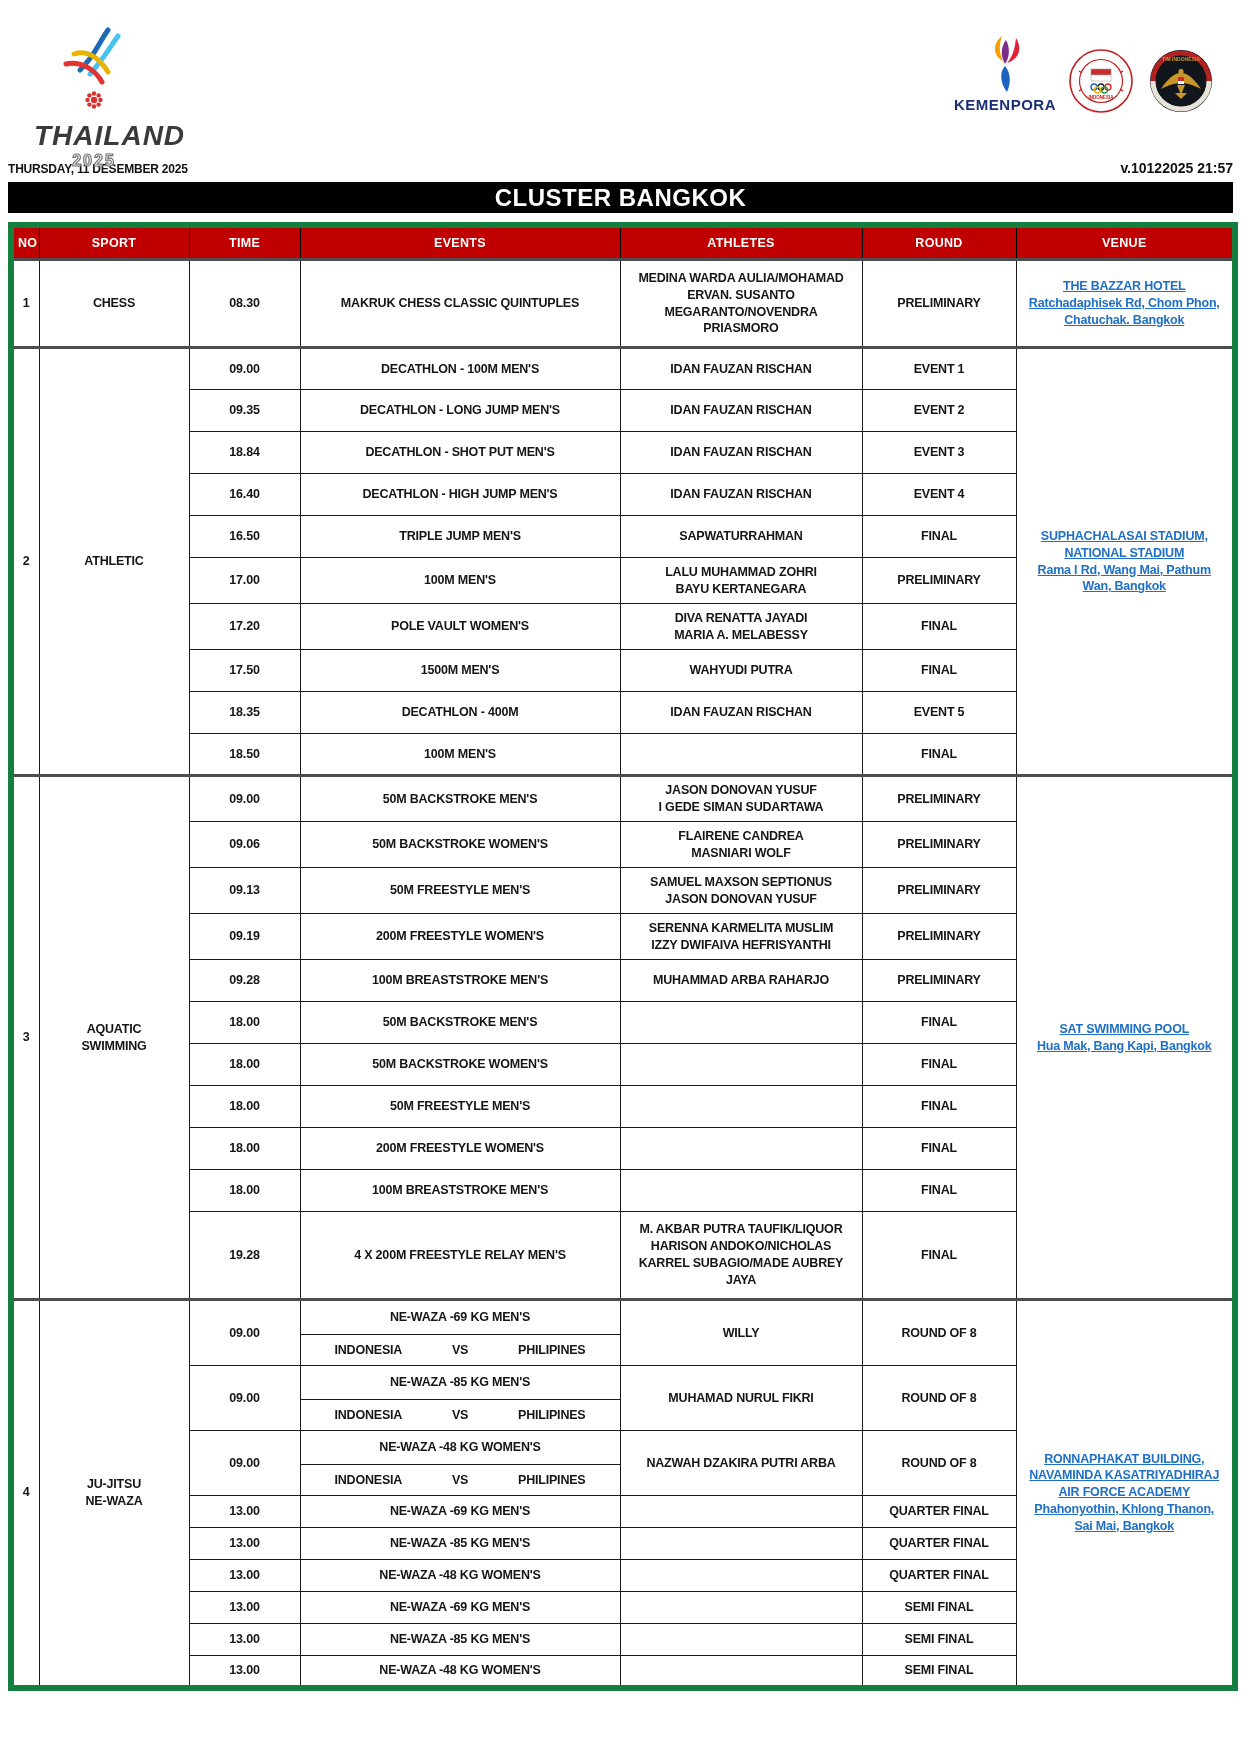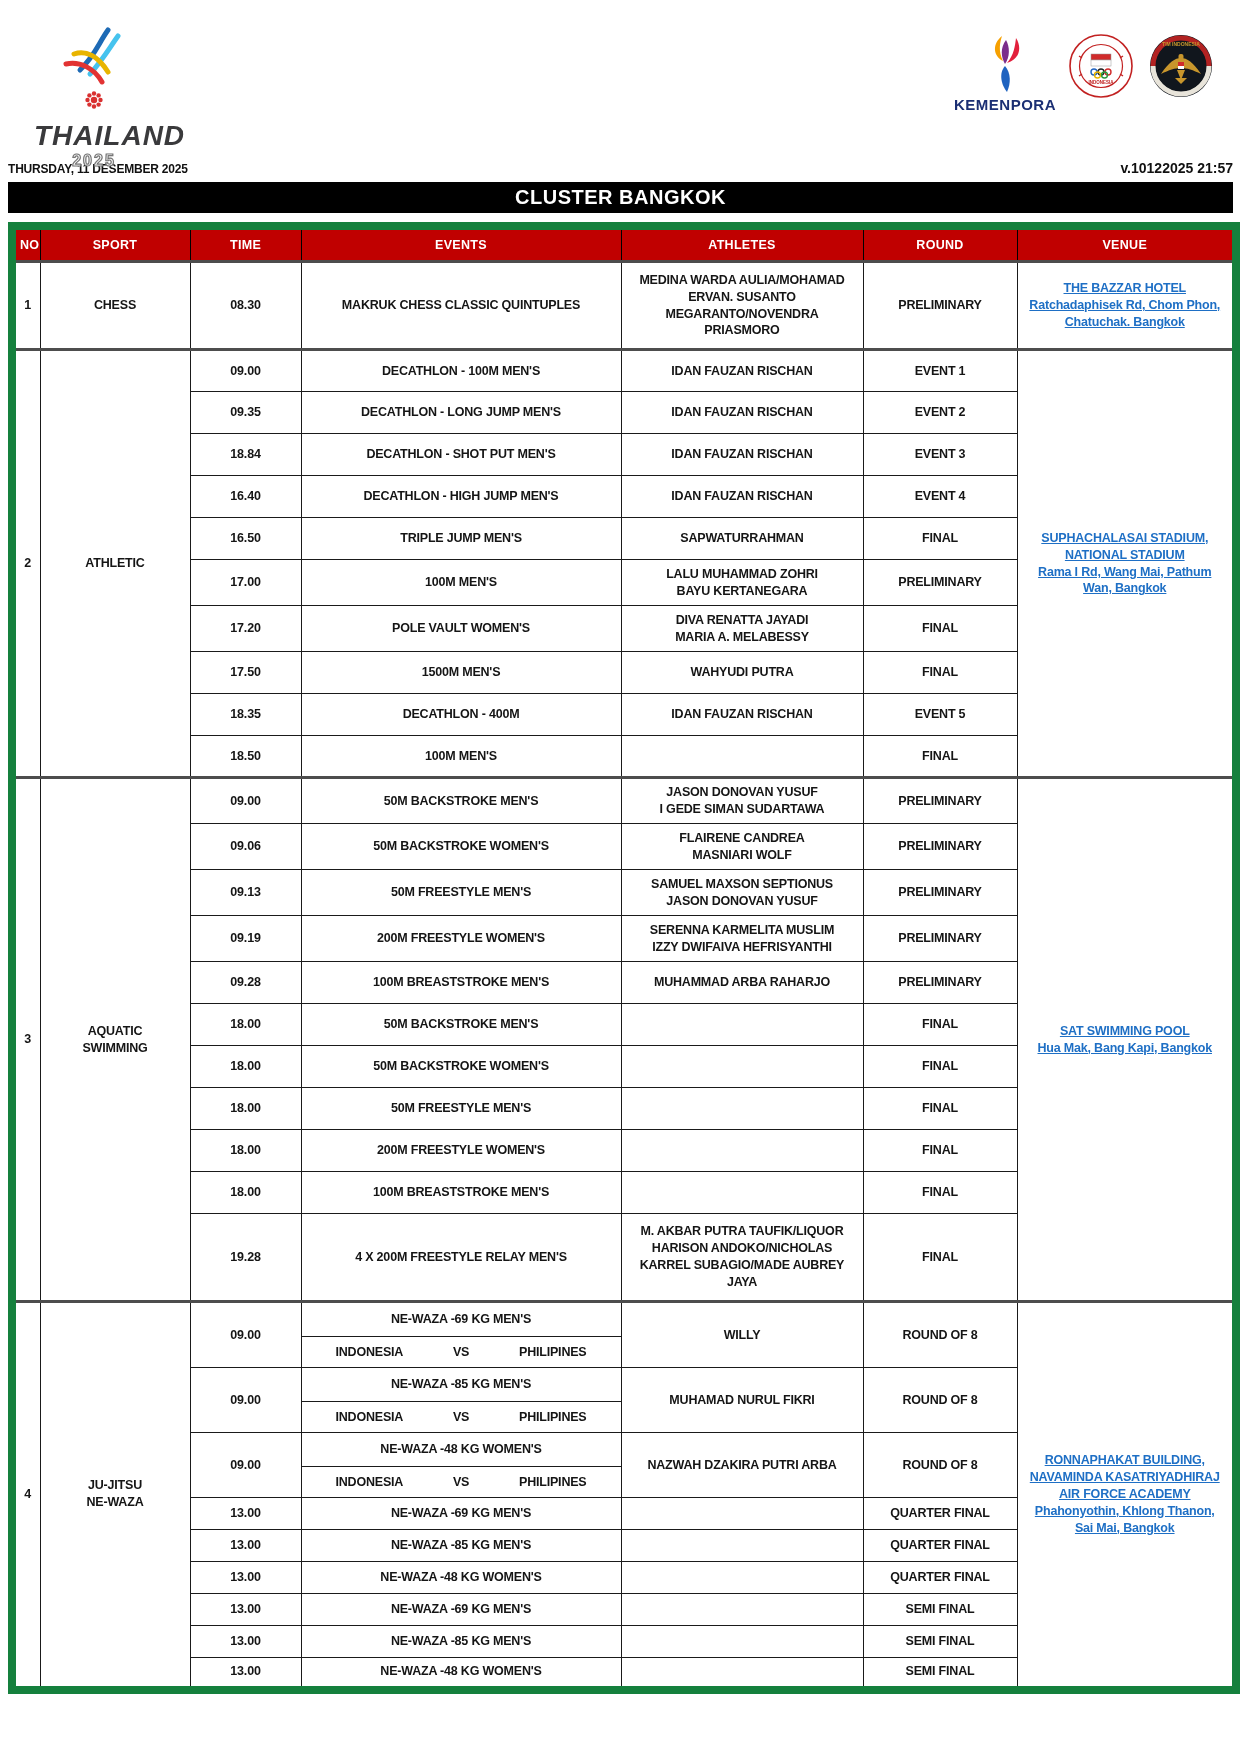--- a/index.html
+++ b/index.html
@@ -6,31 +6,31 @@
   body{width:1241px;min-height:1755px;font-family:"Liberation Sans",sans-serif;color:#111;position:relative;}
   .header{position:relative;height:158px;}
   
   .logo-th{position:absolute;left:34px;top:26px;width:120px;text-align:center;}
   .logo-th .word{font-size:28px;font-weight:bold;color:#3a3a3c;letter-spacing:1px;margin-top:-2px;font-style:italic;}
   .logo-th .year{font-size:16px;font-weight:bold;color:#fff;-webkit-text-stroke:1.2px #777;text-shadow:0 0 1px #888;letter-spacing:2px;}
   
   .title{position:absolute;left:0;right:0;top:40px;text-align:center;font-size:23px;font-weight:bold;line-height:29px;color:#121212;letter-spacing:-0.2px;}
   .title sup{font-size:12px;}
   
-  .logos-right{position:absolute;right:28px;top:34px;display:flex;align-items:flex-start;gap:16px;}
+  .logos-right{position:absolute;right:28px;top:34px;display:flex;align-items:flex-end;gap:16px;}
   .kemenpora{display:flex;flex-direction:column;align-items:center;width:96px;}
   .kemenpora .klabel{font-size:15px;font-weight:bold;color:#1b2f73;letter-spacing:0.5px;margin-top:2px;}
   
   .meta{display:flex;justify-content:space-between;align-items:flex-end;margin:2px 8px 6px 8px;font-weight:bold;}
   .meta .date{font-size:12px;letter-spacing:-0.2px;}
   .meta .version{font-size:14px;}
   
-  .cluster{margin:0 8px;background:#000;color:#fff;text-align:center;font-size:20px;font-weight:bold;height:31px;line-height:31px;letter-spacing:0.5px;margin-bottom:9px;}
-  
-  table{border-collapse:collapse;table-layout:fixed;width:1224px;margin:0 8px;border:8px solid #15803d;}
+  .cluster{margin:0 8px;background:#000;color:#fff;text-align:center;font-size:24px;font-weight:bold;height:31px;line-height:31px;letter-spacing:0.5px;margin-bottom:9px;}
+  
+  table{border-collapse:collapse;table-layout:fixed;width:1224px;margin:0 8px;border:6px solid #15803d;}
   td{border:1px solid #1a1a1a;text-align:center;vertical-align:middle;padding:2px 4px;font-size:12.5px;font-weight:bold;color:#151515;white-space:pre-line;letter-spacing:-0.2px;line-height:1.35;}
   tr.head td{background:#C00000;color:#fff;border-color:#000;height:26px;font-size:12.5px;letter-spacing:0.3px;}
   .sec-top td{border-top:3px solid #4d4d4d;}
   td.venue{color:#1E6FC5;}
   td.venue .vlink{text-decoration:underline;cursor:pointer;}
   td.events .ev-main{height:33px;display:flex;align-items:center;justify-content:center;border-bottom:1px solid #1a1a1a;}
   td.events .ev-vs{height:30px;display:flex;align-items:center;justify-content:space-between;padding:0 34px;}
   td.ev-split{padding:0;}
 </style>
 </head>

